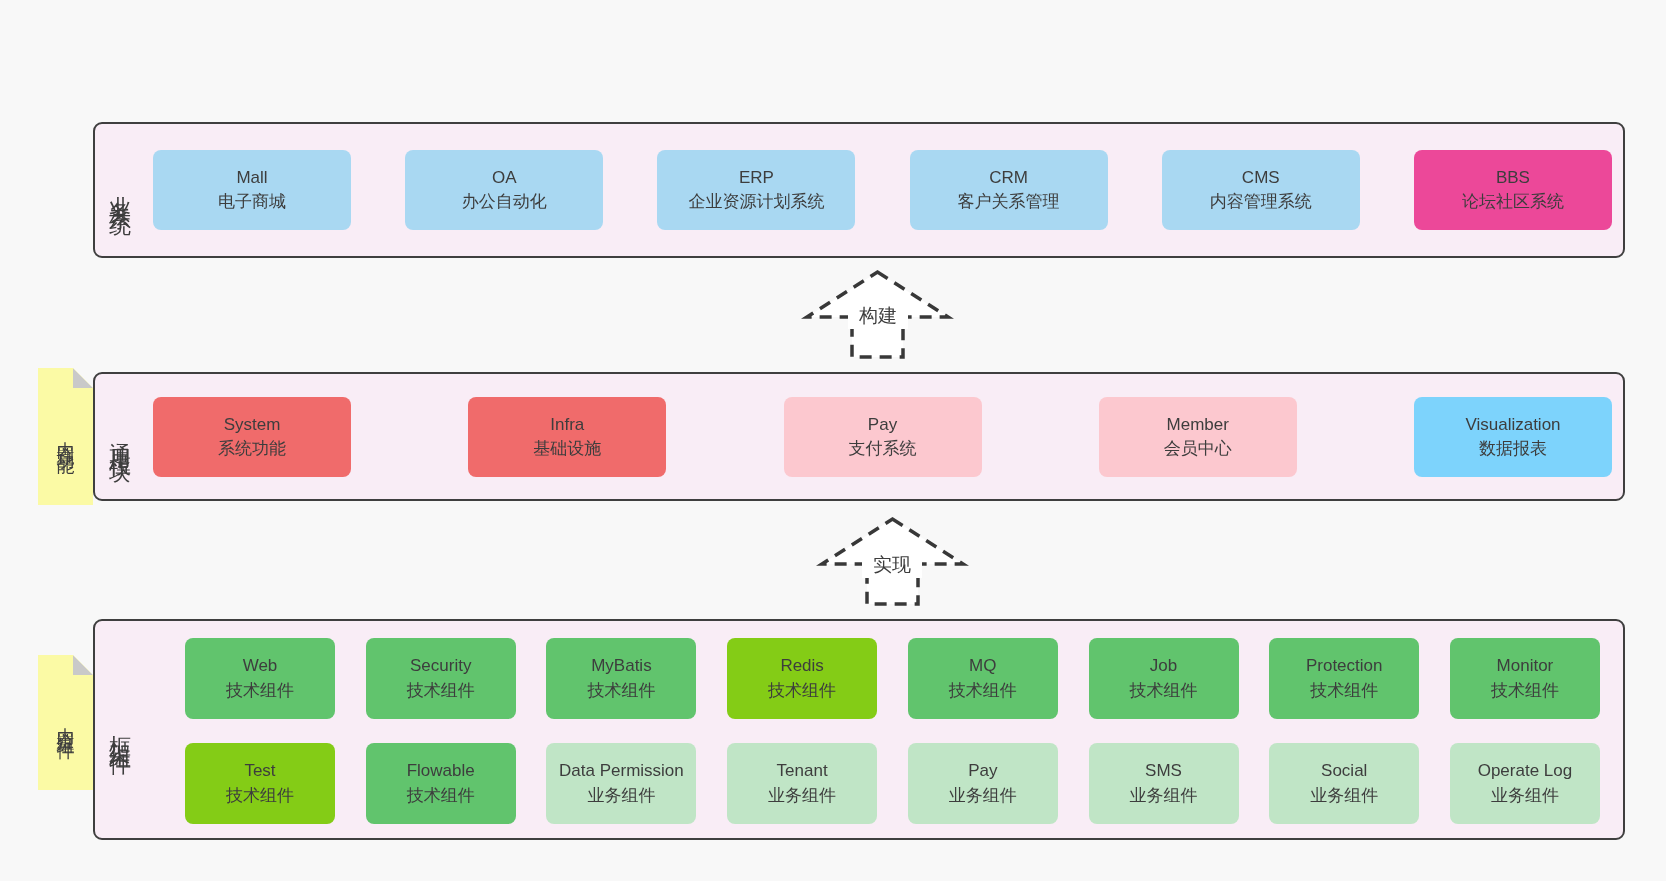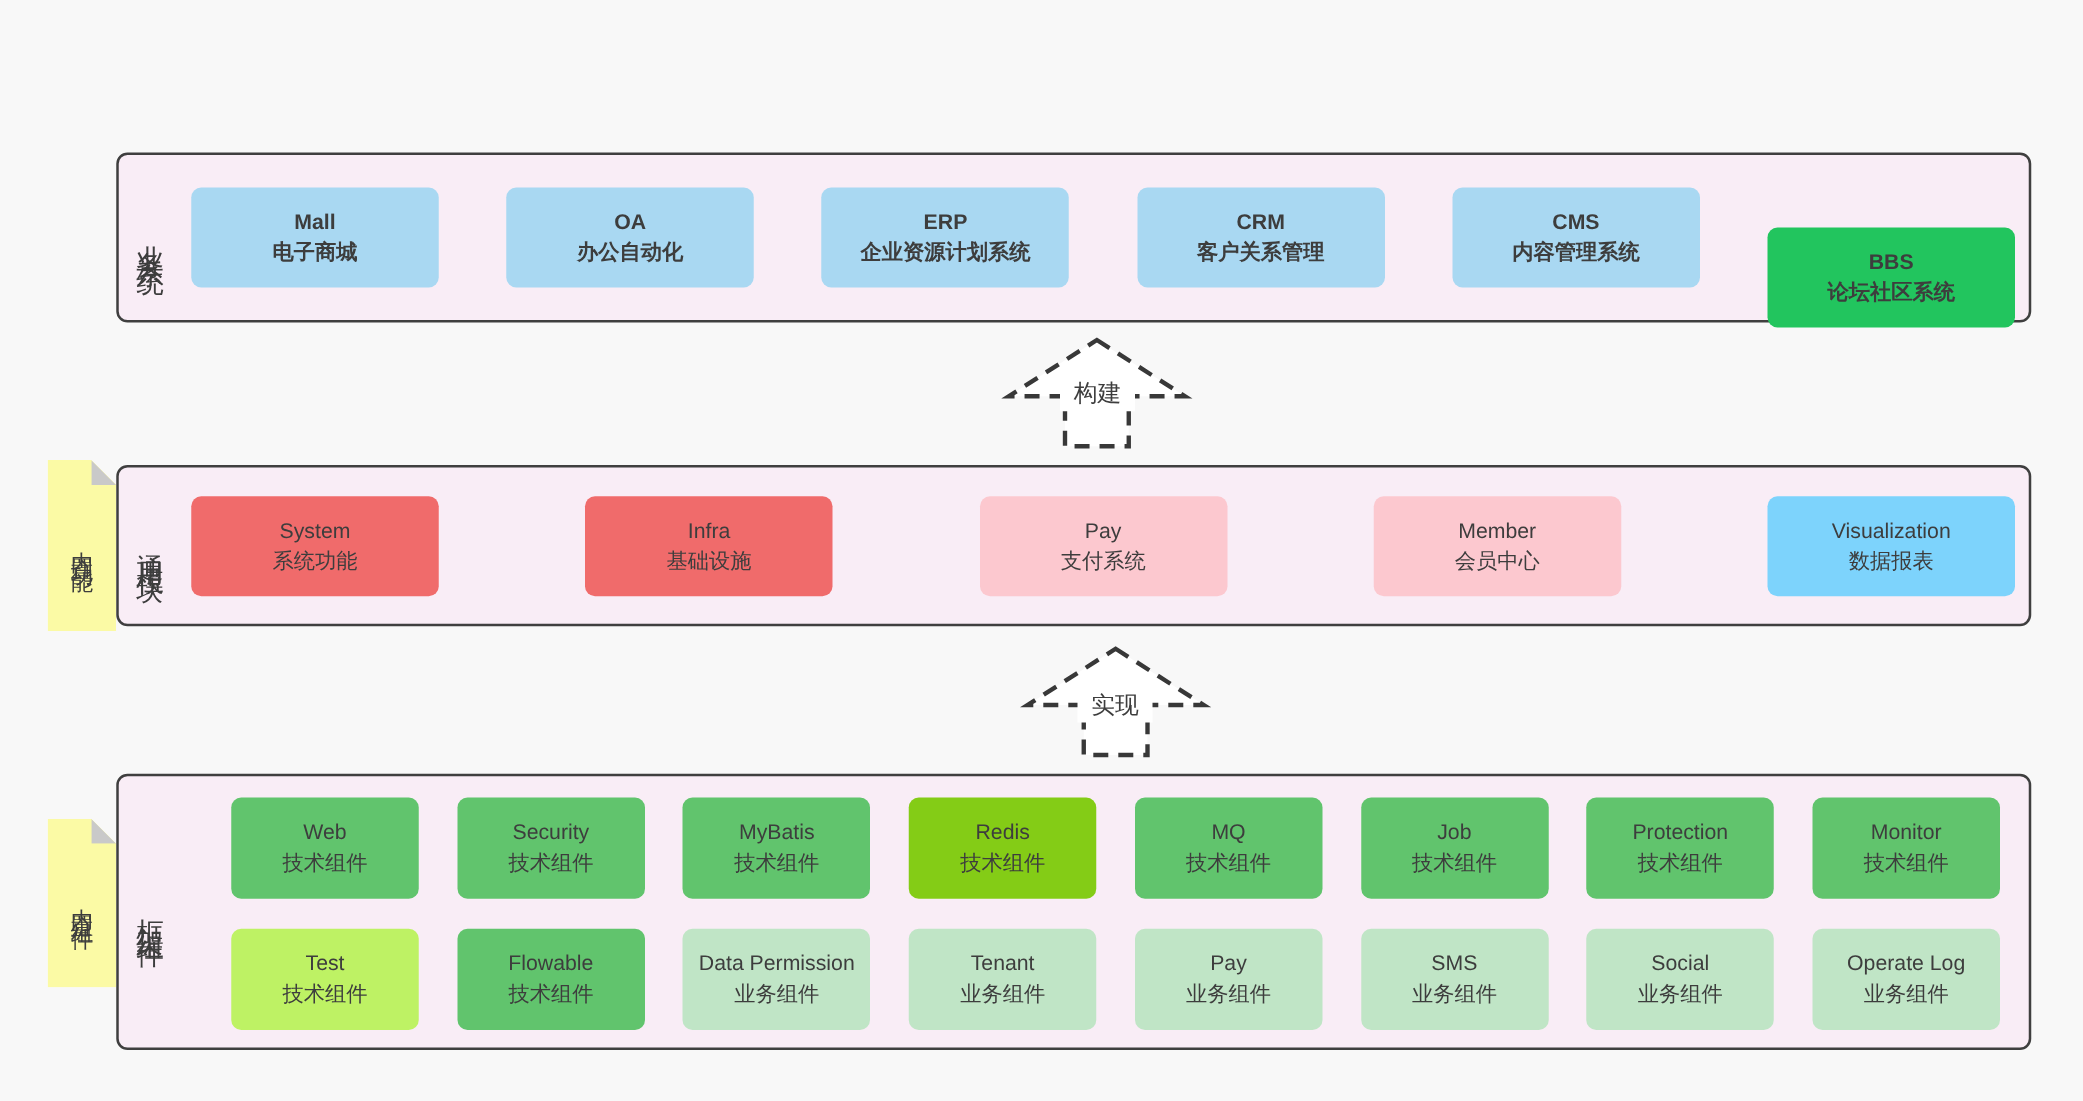--- a/index.html
+++ b/index.html
@@ -24,21 +24,21 @@
   .layer-label{
     position:absolute;left:8px;top:0;bottom:0;width:34px;
     display:flex;align-items:center;justify-content:center;
     writing-mode:vertical-rl;text-orientation:upright;
     font-size:22px;letter-spacing:6px;color:var(--text,#3d3d3d);
   }
   
   .row{
     position:absolute;display:flex;justify-content:space-between;
   }
-  #layer-business .row{left:58px;right:11px;top:26px;font-weight:bold;}
+  #layer-business .row{left:58px;right:11px;top:26px;}
   #layer-modules .row{left:58px;right:11px;top:23px;}
   #layer-components .rows{
     position:absolute;left:58px;right:23px;top:17px;
     display:flex;flex-direction:column;gap:24px;
   }
   #layer-components .row{position:static;padding-left:32px;}
   .box{
     box-sizing:border-box;border-radius:8px;
     display:flex;flex-direction:column;align-items:center;justify-content:center;
     text-align:center;color:var(--text,#3d3d3d);
@@ -117,21 +117,21 @@
         <div class="box box-lg" style="background: rgb(169, 216, 242);">
           <div class="box-title">CRM</div>
           <div class="box-subtitle">客户关系管理</div>
         </div>
 
         <div class="box box-lg" style="background: rgb(169, 216, 242);">
           <div class="box-title">CMS</div>
           <div class="box-subtitle">内容管理系统</div>
         </div>
 
-        <div class="box box-lg" style="background: #22c55e; margin-top: 32px;">
+        <div class="box box-lg" style="background: #ec4899;">
           <div class="box-title">BBS</div>
           <div class="box-subtitle">论坛社区系统</div>
         </div>
       </div>
   </div>
 
   <svg class="arrow" id="arrow-build" width="155" height="95" viewBox="0 0 155 95">
     <polygon points="77.5,6 148,51 103,51 103,91 52,91 52,51 7,51"></polygon>
   </svg>
   <div class="arrow-label" id="label-build">构建</div>
@@ -213,21 +213,21 @@
             <div class="box-subtitle">技术组件</div>
           </div>
 
           <div class="box box-sm" style="background: rgb(97, 196, 109);">
             <div class="box-title">Monitor</div>
             <div class="box-subtitle">技术组件</div>
           </div>
         </div>
       <div class="row">
 
-          <div class="box box-sm" style="background: #bef264;">
+          <div class="box box-sm" style="background: #84cc16;">
             <div class="box-title">Test</div>
             <div class="box-subtitle">技术组件</div>
           </div>
 
           <div class="box box-sm" style="background: rgb(97, 196, 109);">
             <div class="box-title">Flowable</div>
             <div class="box-subtitle">技术组件</div>
           </div>
 
           <div class="box box-sm" style="background: rgb(192, 229, 198);">

